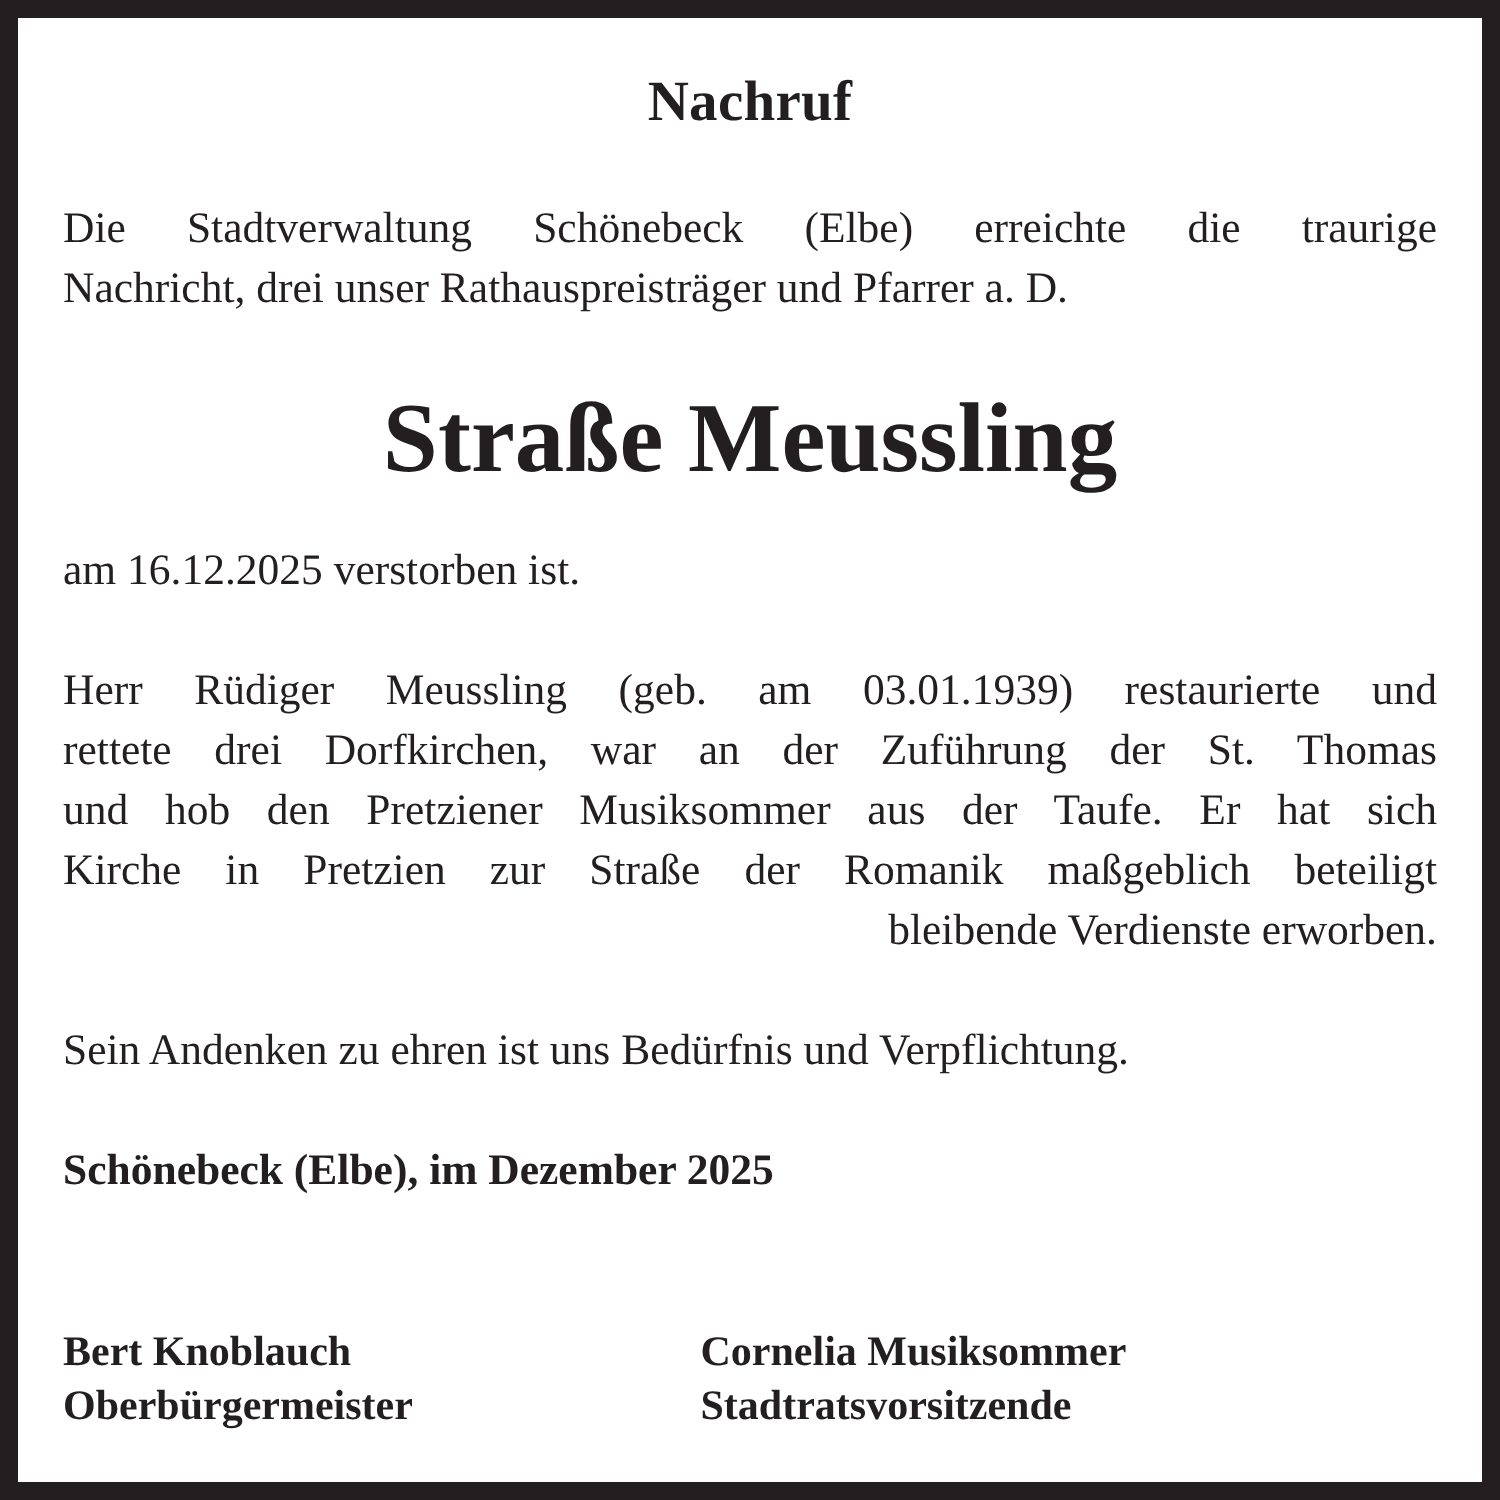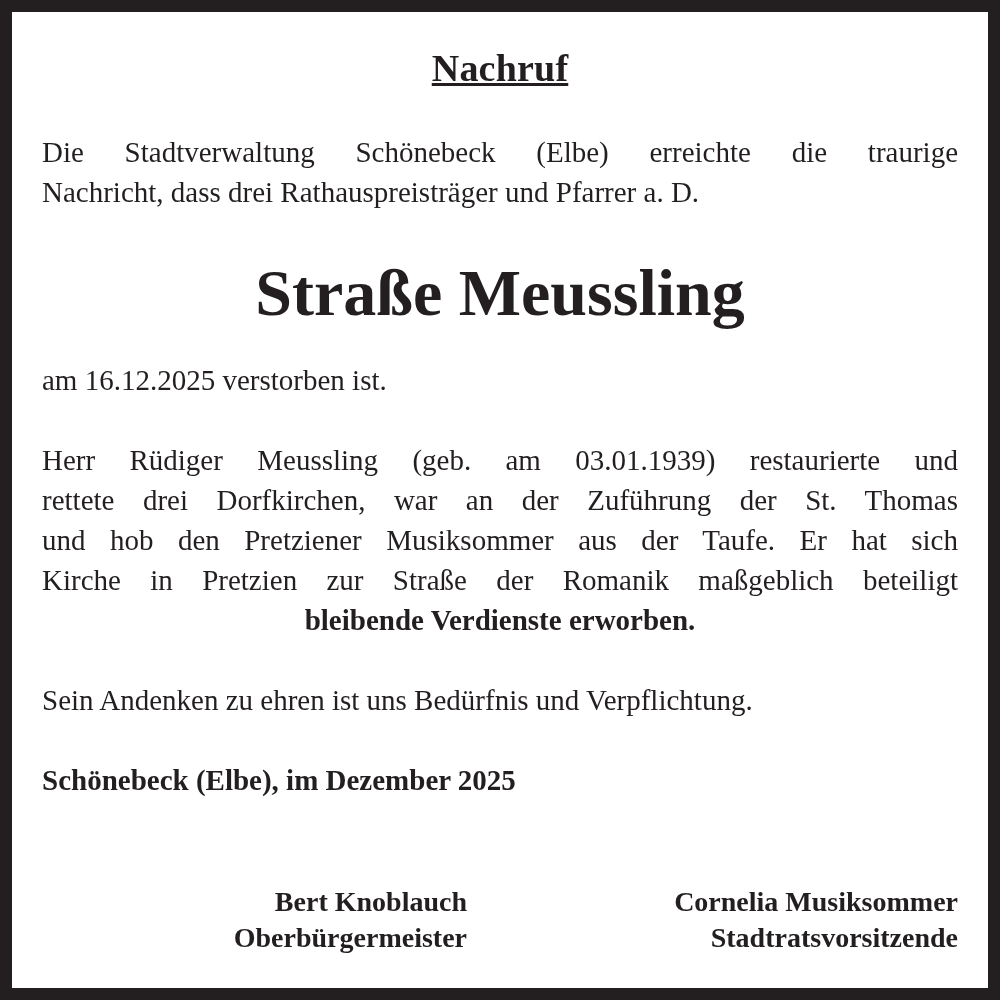--- a/index.html
+++ b/index.html
@@ -33,21 +33,20 @@
     padding: 26px 30px 0 30px;
   }
 
   .notice-title {
     text-align: center;
     font-weight: bold;
     font-size: 38px;
     line-height: 44px;
     letter-spacing: 0.2px;
     margin: 8px 0 0 0;
-    text-decoration: underline;
   }
 
   .intro-paragraph {
     font-size: 29px;
     line-height: 40px;
     text-align: justify;
     text-justify: inter-word;
     margin: 42px 0 0 0;
   }
   
@@ -83,22 +82,21 @@
     text-align: justify;
     margin: 40px 0 0 0;
   }
   .body-paragraph .just-line {
     display: block;
     text-align: justify;
     text-align-last: justify;
   }
   .body-paragraph .last-line {
     display: block;
-    text-align: center;
-    font-weight: bold;
+    text-align: right;
   }
 
   .memorial-line {
     font-size: 29px;
     line-height: 40px;
     text-align: left;
     margin: 40px 0 0 0;
   }
 
   .place-date-line {
@@ -106,21 +104,20 @@
     line-height: 40px;
     text-align: left;
     margin: 40px 0 0 0;
     font-weight: bold;
   }
 
   .signature-block {
     display: flex;
     flex-direction: row;
     margin: 84px 0 0 0;
-    text-align: right;
   }
 
   .signature-column {
     font-weight: bold;
     font-size: 28px;
     line-height: 36px;
   }
 
   .signature-column.first {
     width: 425px;
@@ -140,21 +137,21 @@
 </head>
 <body>
 
 <div class="notice-frame">
   <div class="notice-inner">
 
     <div class="notice-title">Nachruf</div>
 
     <div class="intro-paragraph">
       <span class="just-line">Die Stadtverwaltung Schönebeck (Elbe) erreichte die traurige</span>
-      <span class="last-line">Nachricht, dass drei Rathauspreisträger und Pfarrer a. D.</span>
+      <span class="last-line">Nachricht, drei unser Rathauspreisträger und Pfarrer a. D.</span>
     </div>
 
     <div class="deceased-name">Straße Meussling</div>
 
     <div class="death-line">am 16.12.2025 verstorben ist.</div>
 
     <div class="body-paragraph">
       <span class="just-line">Herr Rüdiger Meussling (geb. am 03.01.1939) restaurierte und</span>
       <span class="just-line">rettete drei Dorfkirchen, war an der Zuführung der St. Thomas</span>
       <span class="just-line">und hob den Pretziener Musiksommer aus der Taufe. Er hat sich</span>

